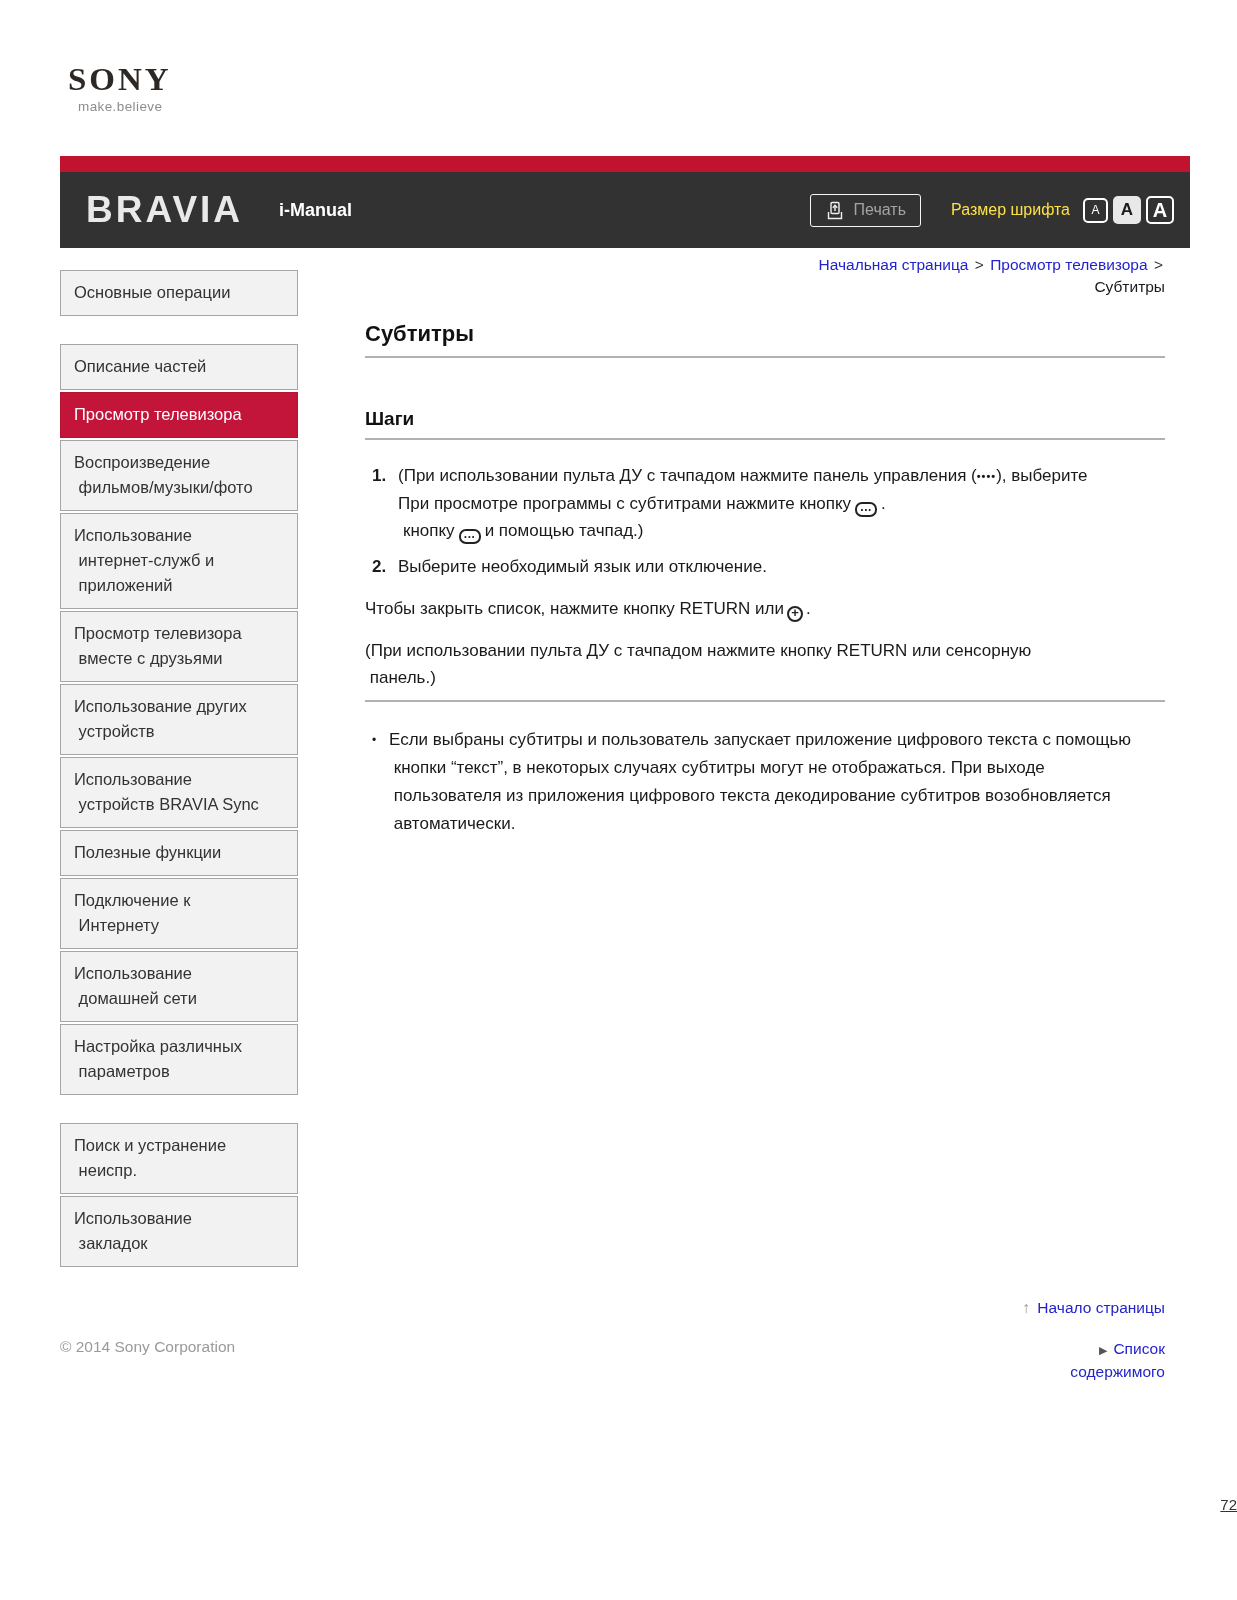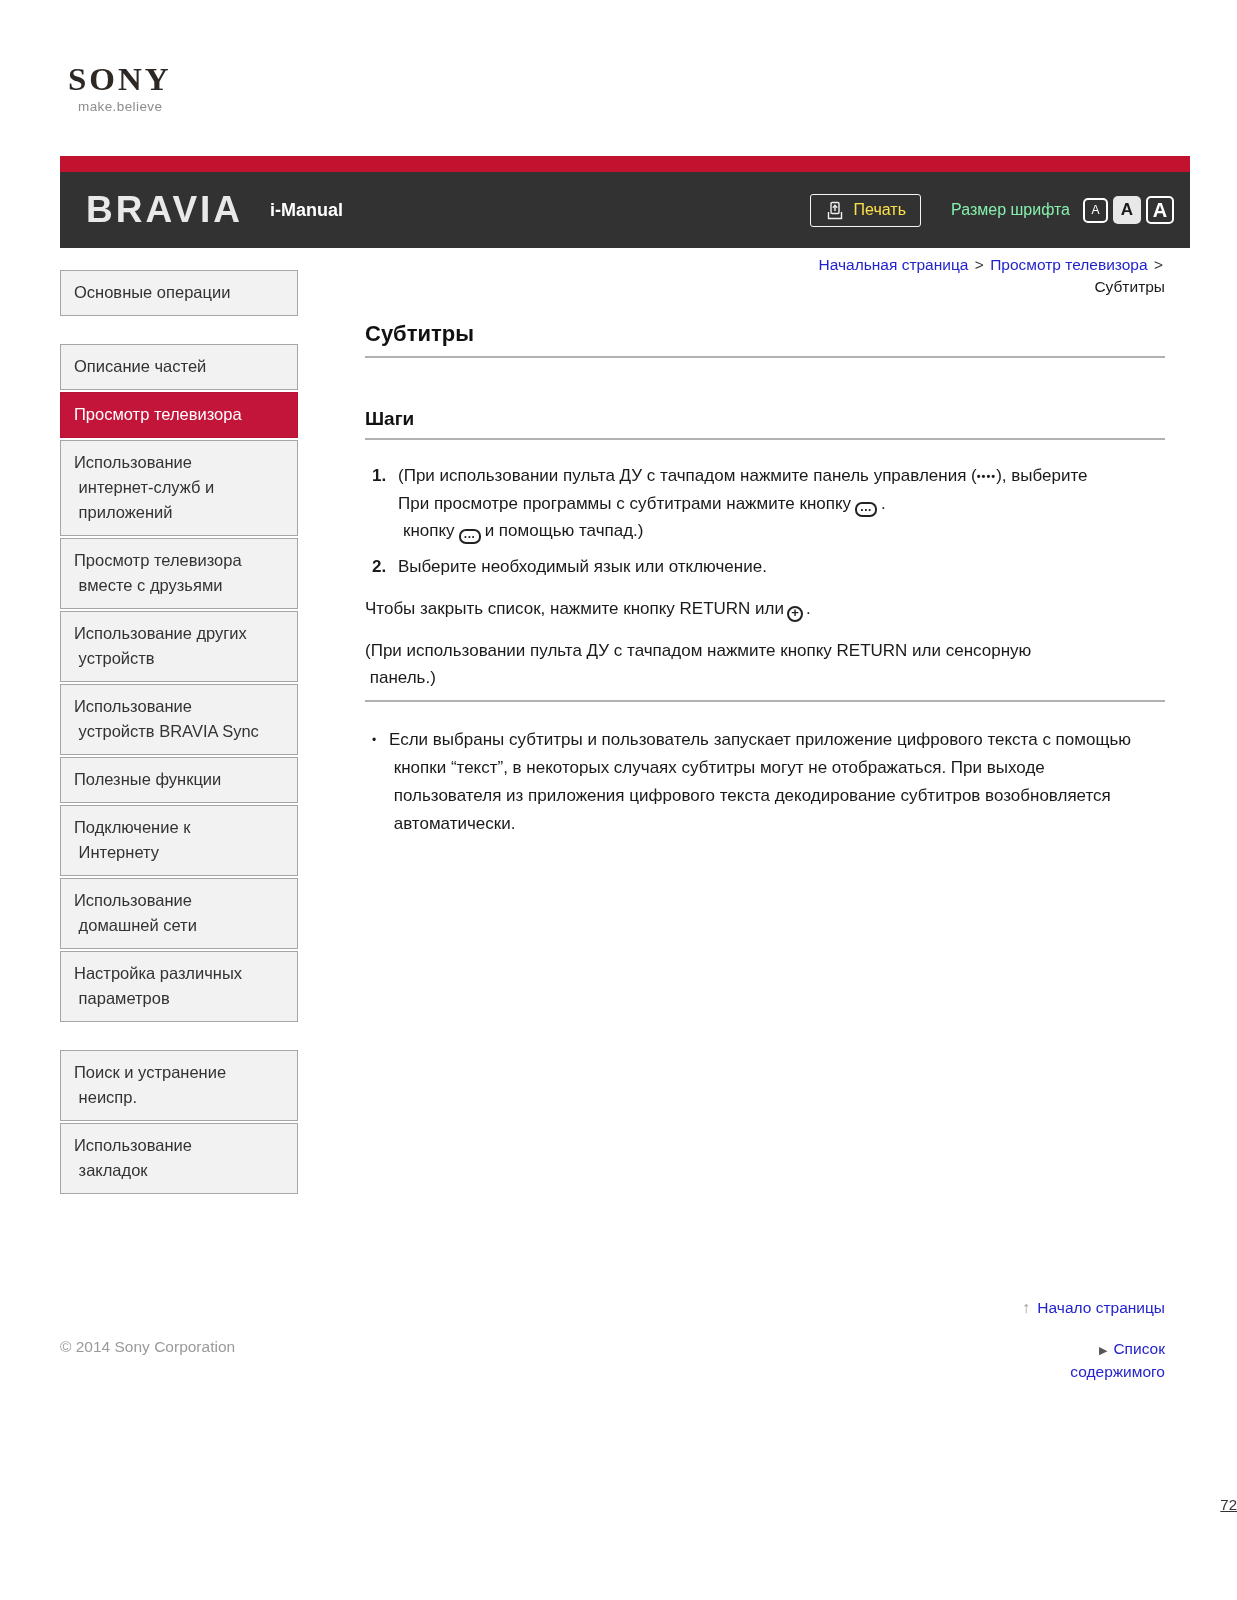--- a/index.html
+++ b/index.html
@@ -17,25 +17,25 @@
     font-weight:bold; font-size:33px; line-height:36px; letter-spacing:3px;
     color:#2e2824; transform:scaleY(0.95); transform-origin:left top; display:inline-block;
   }
   .tagline { font-size:13.5px; line-height:16px; color:#8d8d8d; margin:1px 0 0 10px; letter-spacing:0.4px; }
 
   
   .header { margin:41px 47px 0 60px; }
   .red-strip { height:16px; background:#c1122f; }
   .dark-bar { height:76px; background:#323232; display:flex; align-items:center; padding:0 16px 0 26px; }
   .bravia { font-size:37px; color:#e9e9e9; letter-spacing:3px; font-weight:bold; }
-  .imanual { font-size:18px; font-weight:bold; color:#fff; margin-left:27px; }
+  .imanual { font-size:18px; font-weight:bold; color:#fff; margin-left:36px; }
   .header-right { margin-left:auto; display:flex; align-items:center; }
   .print-btn { display:flex; align-items:center; gap:9px; border:1px solid #f5f5f5; border-radius:3px;
-               padding:6px 14px; color:#fde047; font-size:16px; cursor:pointer; background:transparent; }
-  .fs-label { color:#86efac; font-size:16px; margin:0 13px 0 30px; }
+               padding:6px 14px; color:#a3a3a3; font-size:16px; cursor:pointer; background:transparent; }
+  .fs-label { color:#fde047; font-size:16px; margin:0 13px 0 30px; }
   .fs-btns { display:flex; align-items:center; gap:5px; }
   .fs-btn { display:flex; align-items:center; justify-content:center; border-radius:5px; cursor:pointer; }
   .fs-small { width:25px; height:25px; border:2px solid #fff; color:#fff; font-size:12px; }
   .fs-med   { width:28px; height:28px; background:#e8e8e8; color:#1a1a1a; font-size:17px; font-weight:bold; }
   .fs-large { width:28px; height:28px; border:2px solid #fff; color:#fff; font-size:20px; font-weight:bold; }
 
   
   .content { display:flex; align-items:flex-start; margin:6px 72px 0 60px; }
   .sidebar { width:238px; flex:0 0 238px; margin-top:16px; }
   .side-group { margin-bottom:28px; }
@@ -133,20 +133,22 @@
 
 <div class="content">
 
   <div class="sidebar">
     <div class="side-group">
       <div class="side-box">Основные операции</div>
     </div>
     <div class="side-group">
       <div class="side-box">Описание частей</div>
       <div class="side-box selected">Просмотр телевизора</div>
+      <div class="side-box">Воспроизведение
+ фильмов/музыки/фото</div>
       <div class="side-box">Использование
  интернет-служб и
  приложений</div>
       <div class="side-box">Просмотр телевизора
  вместе с друзьями</div>
       <div class="side-box">Использование других
  устройств</div>
       <div class="side-box">Использование
  устройств BRAVIA Sync</div>
       <div class="side-box">Полезные функции</div>

